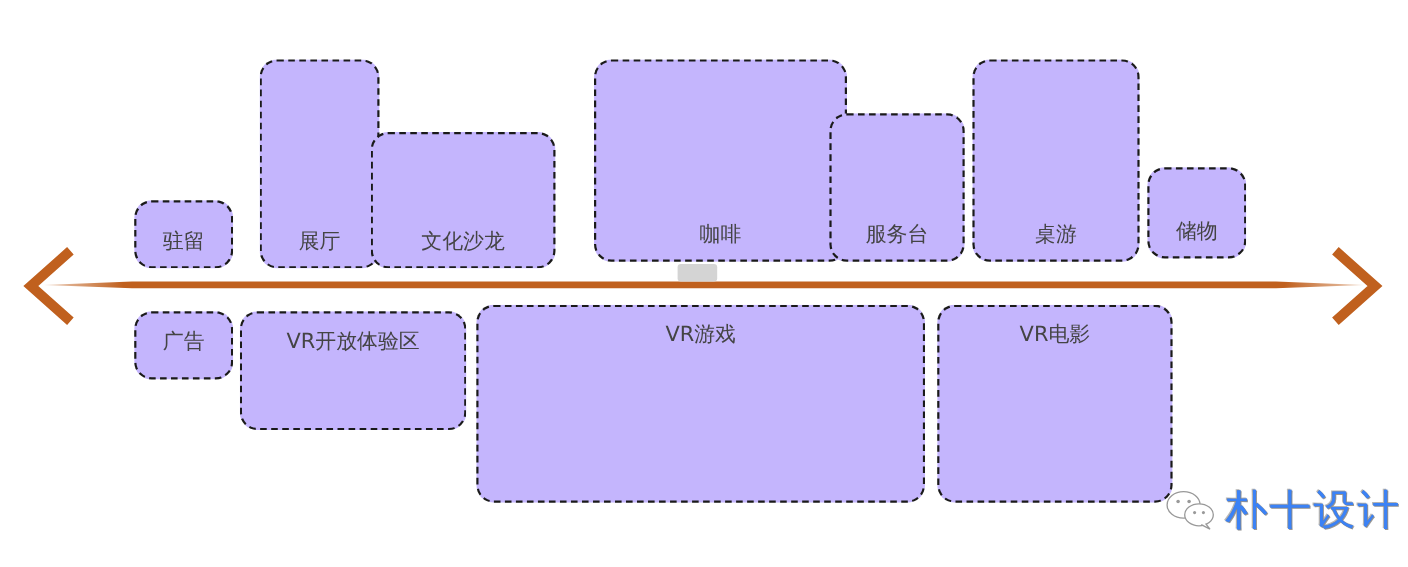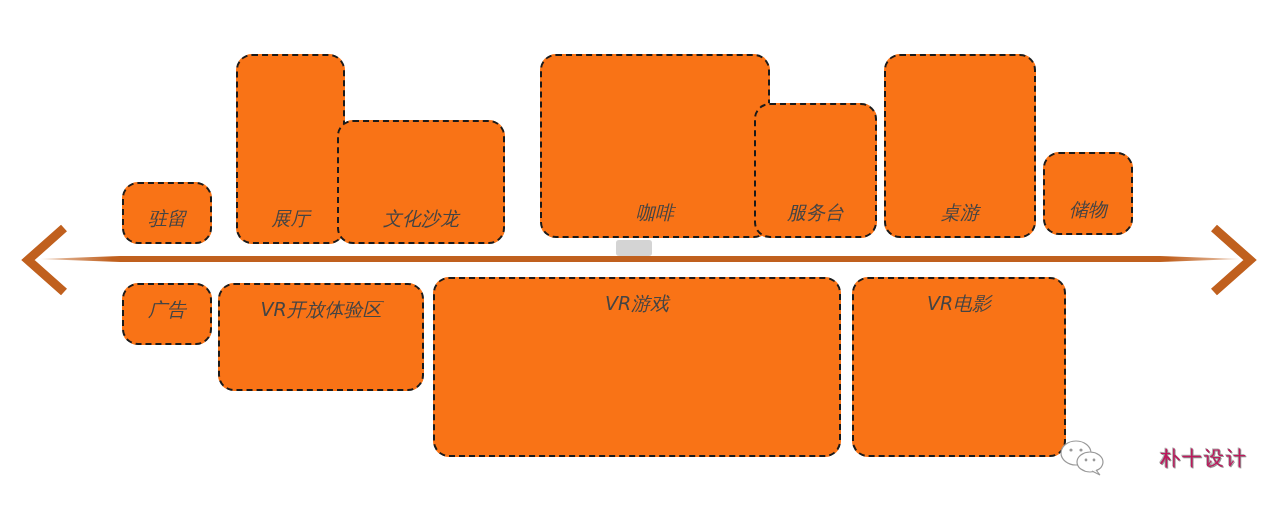--- a/index.html
+++ b/index.html
@@ -6,22 +6,21 @@
   body {
     width: 1280px; height: 515px; position: relative; overflow: hidden;
     background: #ffffff;
     font-family: "DejaVu Sans", sans-serif;
   }
   .zone {
     position: absolute;
     box-sizing: border-box;
     border: 2px dashed #1a1a1a;
     border-radius: 16px;
-    background: #f97316;
-    font-style: italic;
+    background: #c4b5fd;
   }
   .zone .label {
     position: absolute; left: 0; right: 0;
     text-align: center;
     font-size: 19px;
     color: #444444;
     white-space: nowrap;
   }
   .zone.top .label { bottom: 10px; }
   .zone.bottom .label { top: 12px; }
@@ -32,24 +31,23 @@
   .arrow-head { position: absolute; }
   .handle {
     position: absolute; left: 616px; top: 240px; width: 36px; height: 16px;
     background: #d4d4d4; border-radius: 3px;
   }
   .watermark {
     position: absolute; left: 1058px; top: 438px;
     display: flex; align-items: center; gap: 6px;
   }
   .watermark .wm-text {
-    font-size: 20px; color: #be185d;
+    font-size: 38px; color: #3b82f6;
     text-shadow: 0 0 1px #777, 1px 1px 0 #999, -1px -1px 0 #bbb;
     letter-spacing: 2px;
-    margin-left: 46px;
   }
 </style>
 </head>
 <body>
 
 <svg class="axis-line" width="1200" height="8" viewBox="0 0 1200 8">
   <defs>
     <linearGradient id="axisGrad" x1="0" x2="1" y1="0" y2="0">
       <stop offset="0" stop-color="#c0601e" stop-opacity="0.3"></stop>
       <stop offset="0.06" stop-color="#c0601e"></stop>

